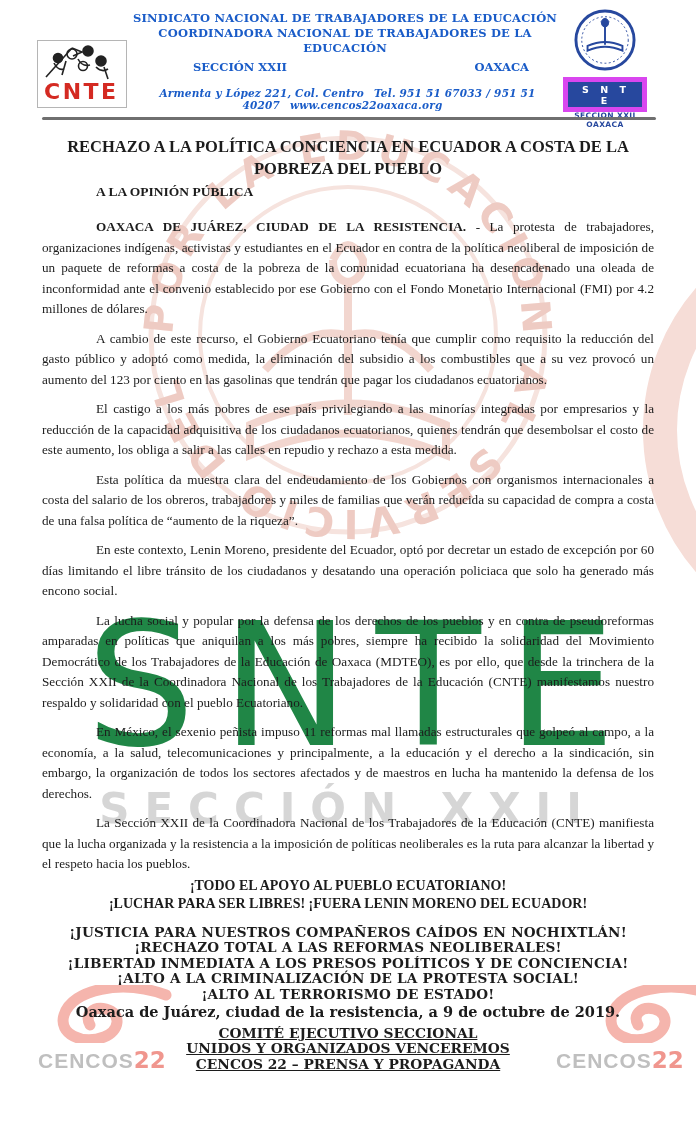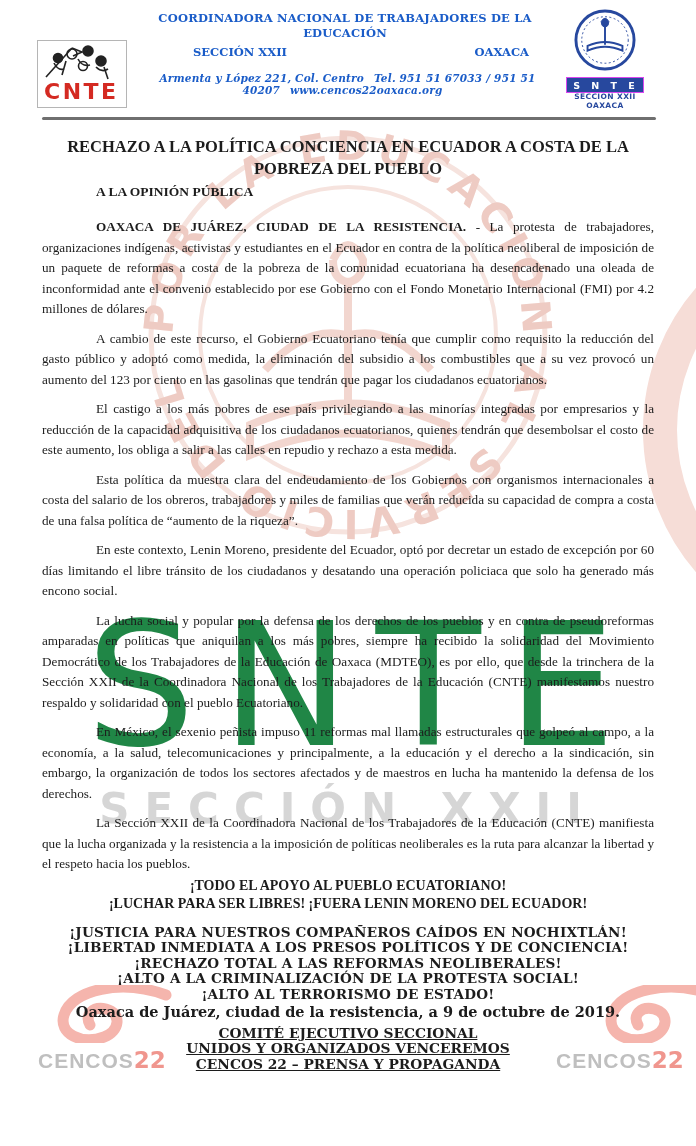--- a/index.html
+++ b/index.html
@@ -21,21 +21,21 @@
         background:#fff;}
   #head-center{position:absolute;left:125px;top:11px;width:440px;text-align:center;
         font-family:"DejaVu Serif",serif;font-weight:700;color:#1a5cc8;}
   .org-line{font-size:11.5px;line-height:15px;letter-spacing:.2px;}
   #section-row{display:flex;justify-content:space-between;padding:4px 36px 0 68px;font-size:11.5px;}
   #address-row{margin-top:13px;font-style:italic;font-size:10.5px;letter-spacing:.2px;}
   #address-row span{margin:0 5px;font-style:italic;}
   #snte-logo{position:absolute;left:563px;top:9px;width:84px;text-align:center;}
   #snte-acronym{display:inline-block;margin-top:2px;background:#27489e;color:#fff;
         font-family:"DejaVu Sans",sans-serif;font-weight:700;font-size:9.5px;letter-spacing:4px;
-        padding:2px 4px 1px 6px;border:1px solid #d946ef;}
+        padding:2px 4px 1px 6px;border:5px solid #d946ef;}
   .snte-small{font-family:"DejaVu Sans",sans-serif;font-weight:700;font-size:7.5px;color:#27489e;
         line-height:8.5px;letter-spacing:.4px;}
   #head-rule{position:absolute;left:42px;right:40px;top:117px;height:3px;background:#6f6f6f;
         border-radius:2px;}
   
   #content{position:absolute;left:42px;top:136px;width:612px;z-index:1;}
   #doc-title{text-align:center;font-weight:700;font-size:16.5px;line-height:22px;}
   #salutation{margin:3px 0 0 54px;font-weight:700;font-size:13.5px;line-height:18px;}
   .para{margin:9px 0 0 0;text-align:justify;text-indent:54px;font-size:13.2px;line-height:20.5px;}
   .para.first{margin-top:16px;}
@@ -115,20 +115,21 @@
             <path d="M40 18 Q44 26 52 24"></path>
           <path d="M58 26 Q64 32 70 28"></path>
             <path d="M28 20 L24 34"></path>
             <path d="M66 26 L70 38"></path>
         </g>
         <text x="6" y="58" font-family="DejaVu Sans, sans-serif" font-weight="800" font-size="22" letter-spacing="2.5" fill="#d42a22">CNTE</text>
       </svg>
     </div>
 
     <div id="head-center">
+      <div class="org-line">SINDICATO NACIONAL DE TRABAJADORES DE LA EDUCACIÓN</div>
       <div class="org-line">COORDINADORA NACIONAL DE TRABAJADORES DE LA EDUCACIÓN</div>
       <div id="section-row">
         <span>SECCIÓN  XXII</span>
         <span>OAXACA</span>
       </div>
       <div id="address-row">
         <span>Armenta y López 221, Col. Centro</span><span>Tel. 951 51 67033 / 951 51 40207</span><span>www.cencos22oaxaca.org</span>
       </div>
     </div>
 
@@ -171,22 +172,22 @@
     <p class="para">En México, el sexenio peñista impuso 11 reformas mal llamadas estructurales que golpeó al campo, a la economía, a la salud, telecomunicaciones y principalmente, a la educación y el derecho a la sindicación, sin embargo, la organización de todos los sectores afectados y de maestros en lucha ha mantenido la defensa de los derechos.</p>
     <p class="para">La Sección XXII de la Coordinadora Nacional de los Trabajadores de la Educación (CNTE) manifiesta que la lucha organizada y la resistencia a la imposición de políticas neoliberales es la ruta para alcanzar la libertad y el respeto hacia los pueblos.</p>
 
     <div id="support-block">
       <div class="support-line">¡TODO EL APOYO AL PUEBLO ECUATORIANO!</div>
       <div class="support-line">¡LUCHAR PARA SER LIBRES! ¡FUERA LENIN MORENO DEL ECUADOR!</div>
     </div>
 
     <div id="slogans">
       <div class="slogan">¡JUSTICIA PARA NUESTROS COMPAÑEROS CAÍDOS EN NOCHIXTLÁN!</div>
+      <div class="slogan">¡RECHAZO TOTAL A LAS REFORMAS NEOLIBERALES!</div>
       <div class="slogan">¡LIBERTAD INMEDIATA A LOS PRESOS POLÍTICOS Y DE CONCIENCIA!</div>
-      <div class="slogan">¡RECHAZO TOTAL A LAS REFORMAS NEOLIBERALES!</div>
       <div class="slogan">¡ALTO A LA CRIMINALIZACIÓN DE LA PROTESTA SOCIAL!</div>
       <div class="slogan">¡ALTO AL TERRORISMO DE ESTADO!</div>
     </div>
 
     <div id="dateline">Oaxaca de Juárez, ciudad de la resistencia, a 9 de octubre de 2019.</div>
 
     <div id="signature">
       <div class="sig-line">COMITÉ EJECUTIVO SECCIONAL</div>
       <div class="sig-line">UNIDOS Y ORGANIZADOS VENCEREMOS</div>
       <div class="sig-line">CENCOS 22 – PRENSA Y PROPAGANDA</div>

